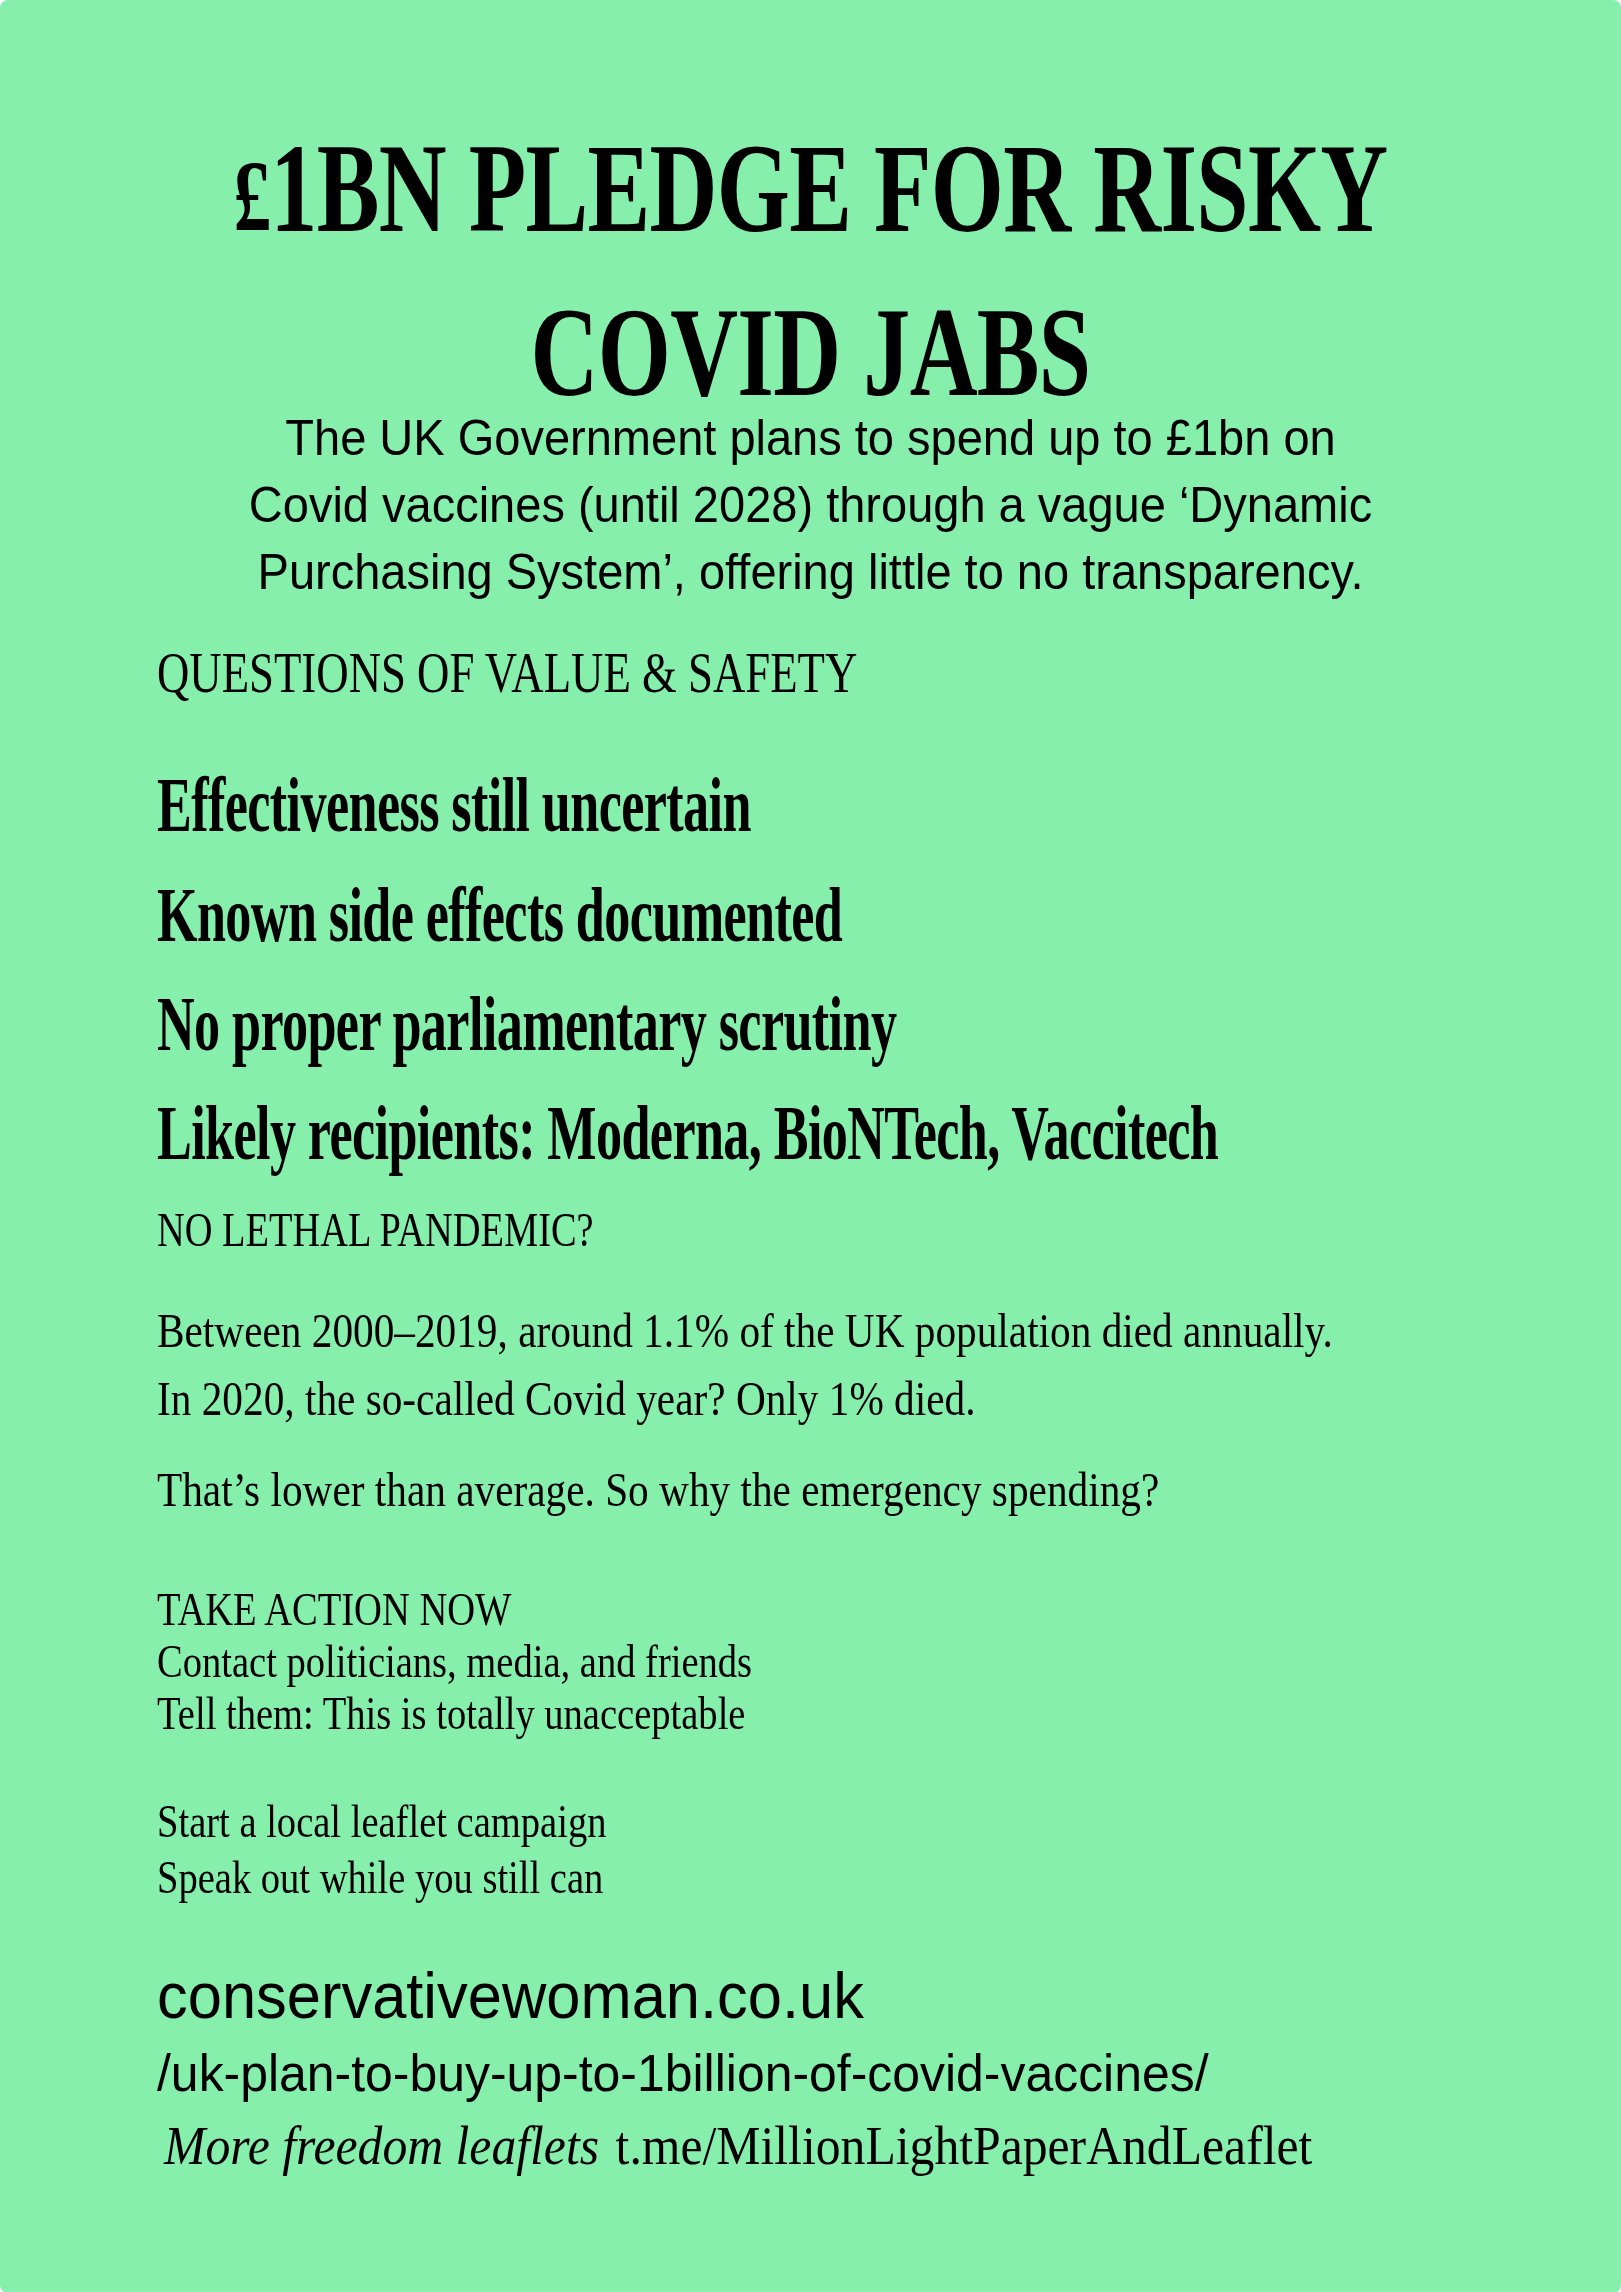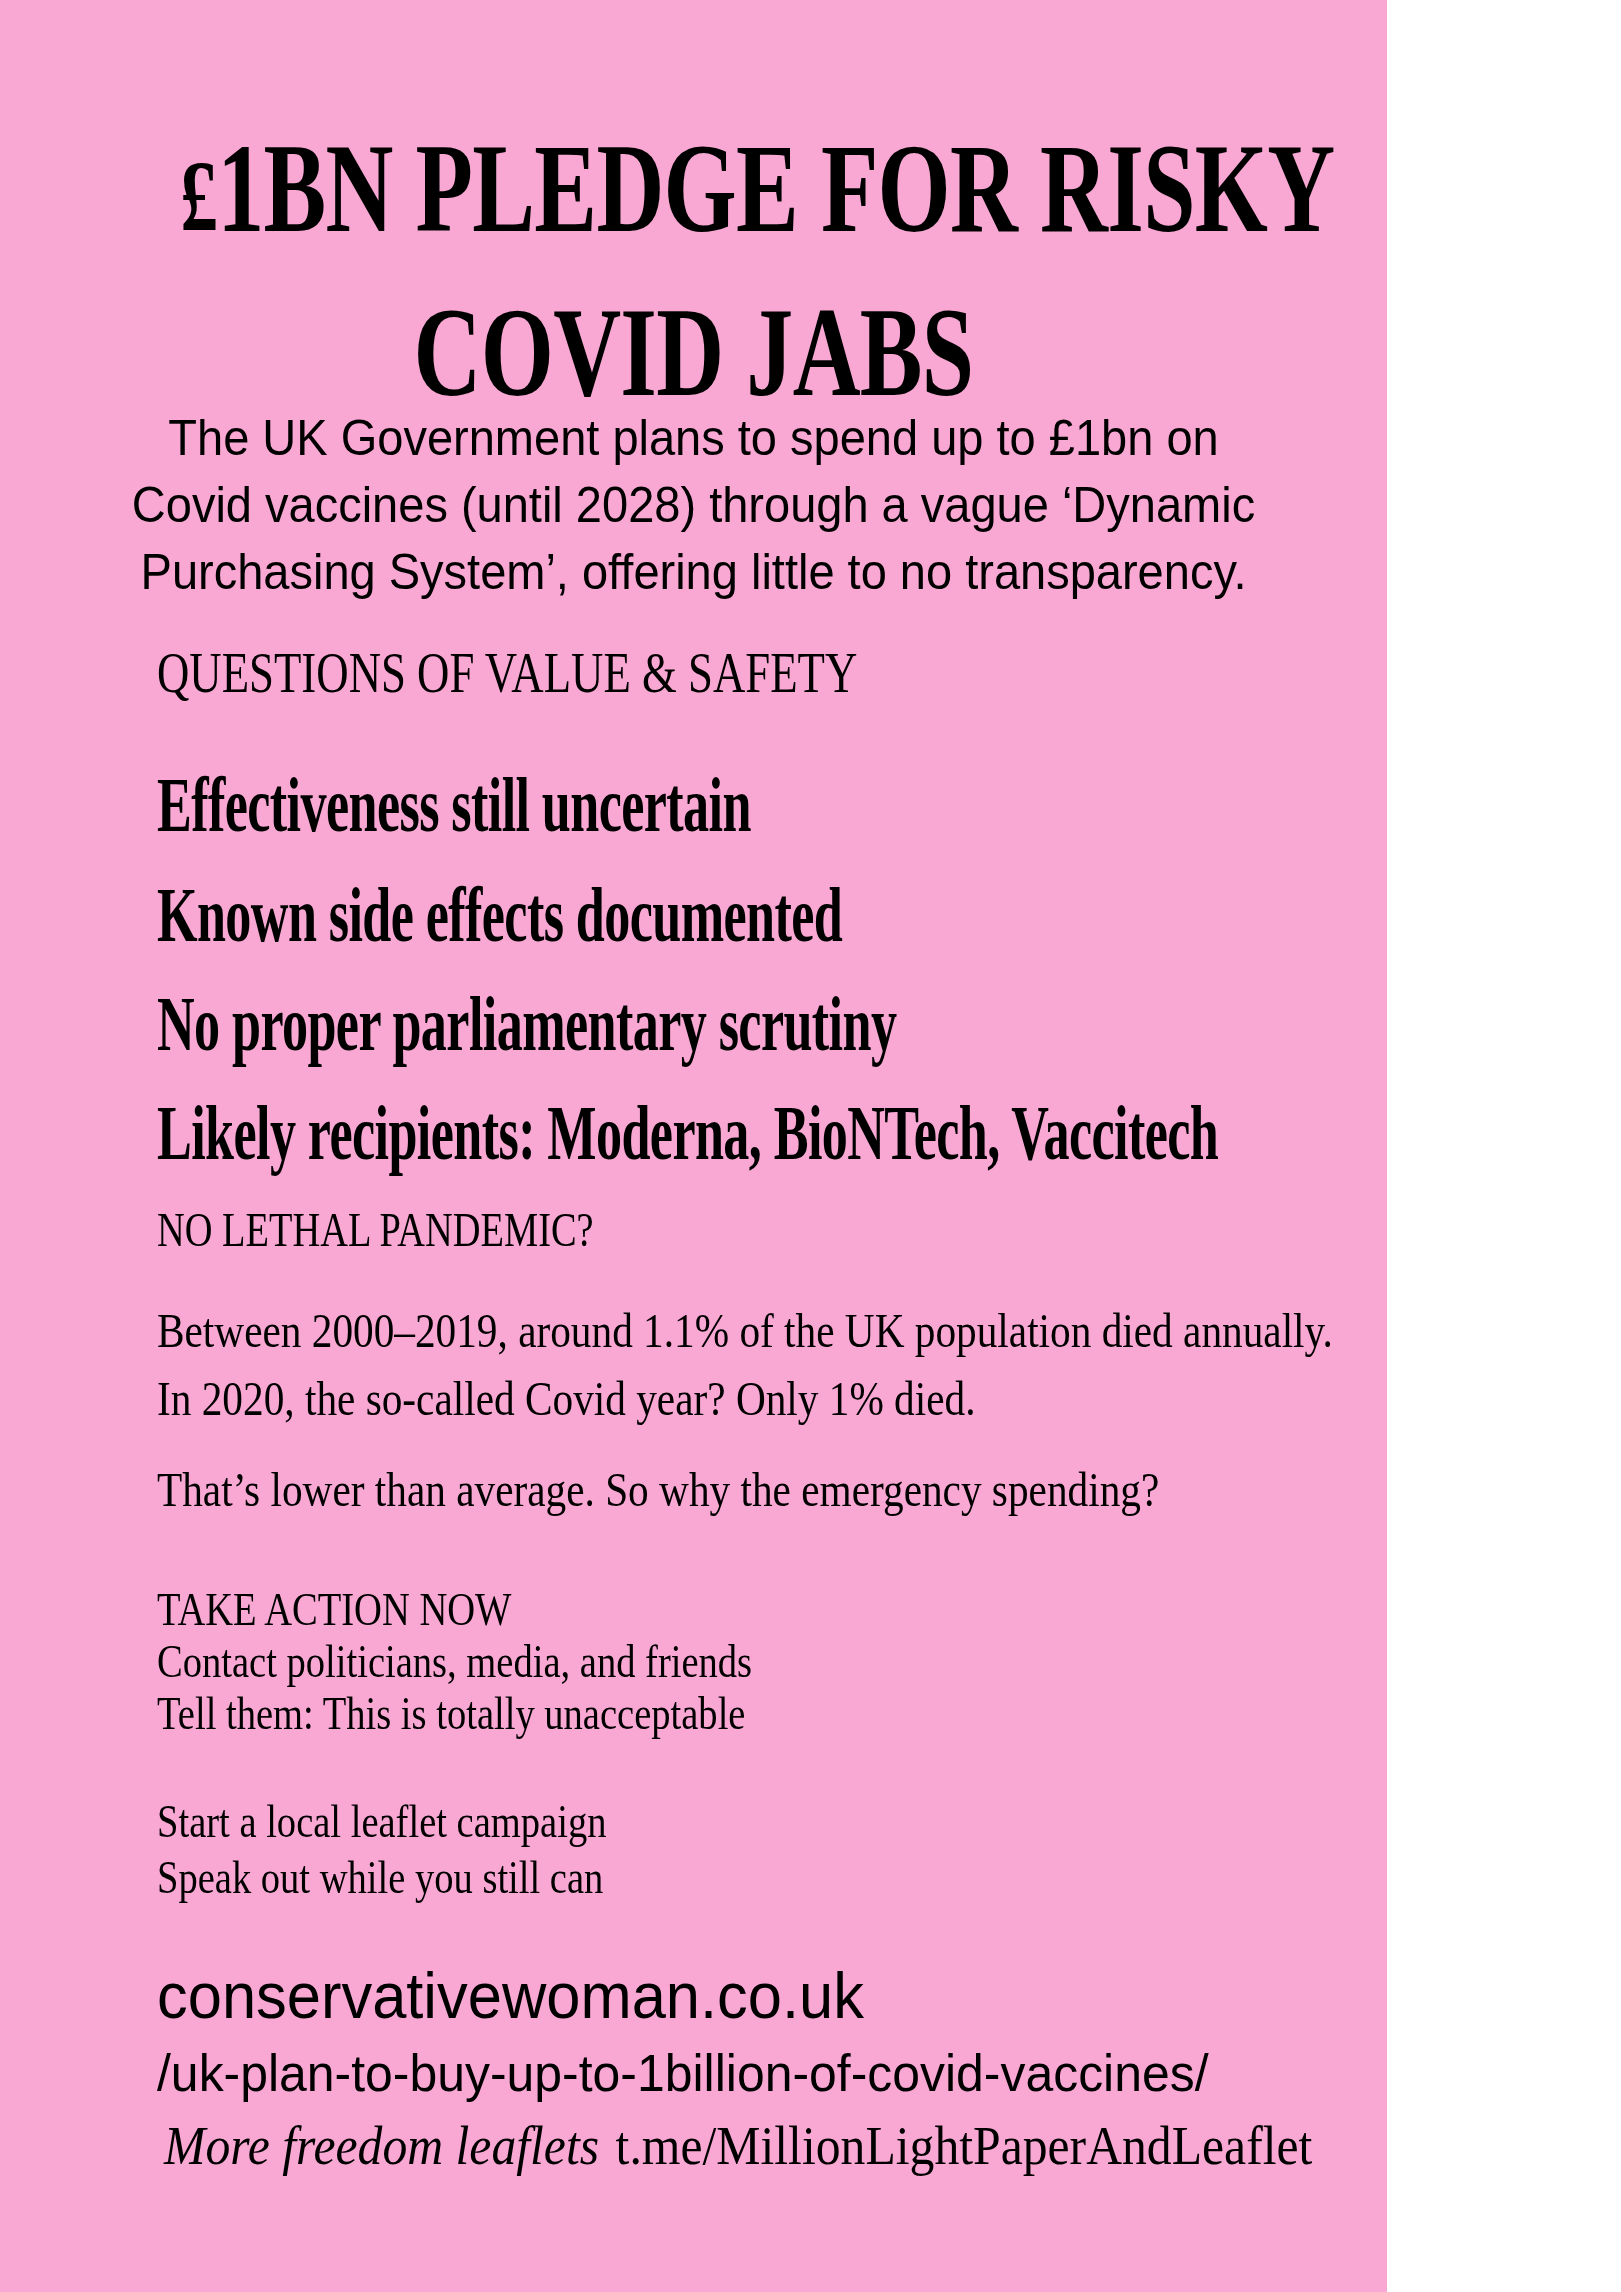--- a/index.html
+++ b/index.html
@@ -2,26 +2,27 @@
 <html style="font-size:14.3px"><head>
 <meta charset="utf-8">
 <style>
   html, body {
     margin: 0;
     padding: 0;
     background: #ffffff;
   }
   .page {
     position: relative;
-    width: 1387px;
+    width: 1621px;
     height: 2293px;
-    background: #f9a8d4;
+    background: #86efac;
     color: #000000;
     overflow: hidden;
     font-family: "Liberation Serif", serif;
+    border-radius: 8px;
   }
 
   
   .title-line {
     position: absolute;
     left: 0;
     width: 100%;
     text-align: center;
     font-family: "Liberation Serif", serif;
     font-weight: 700;

